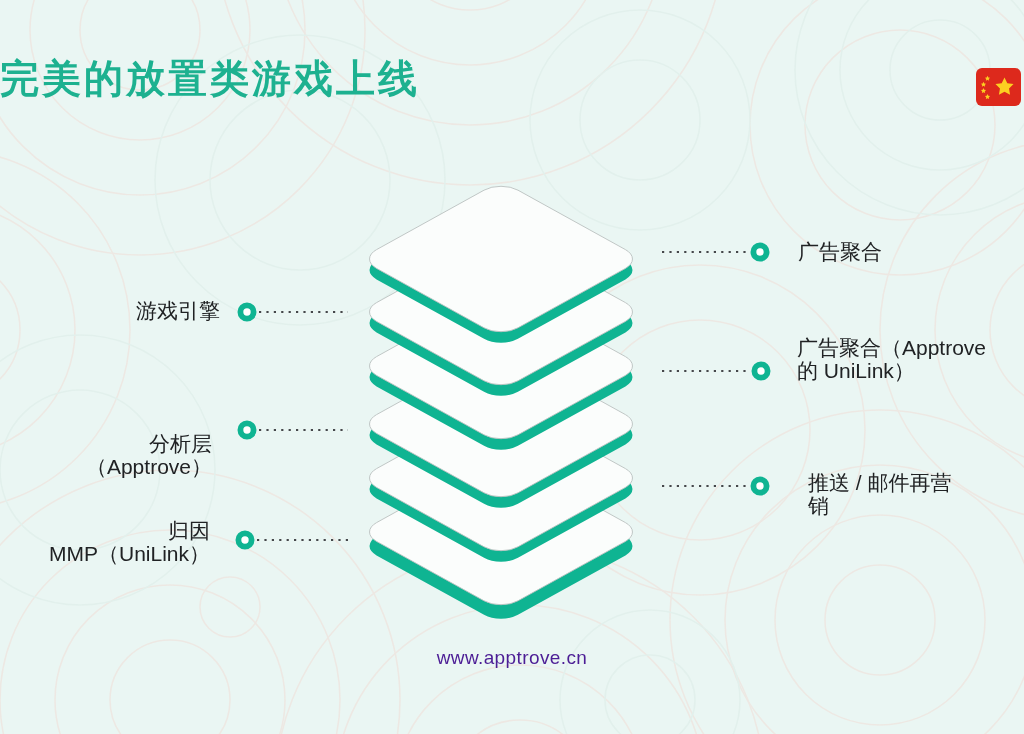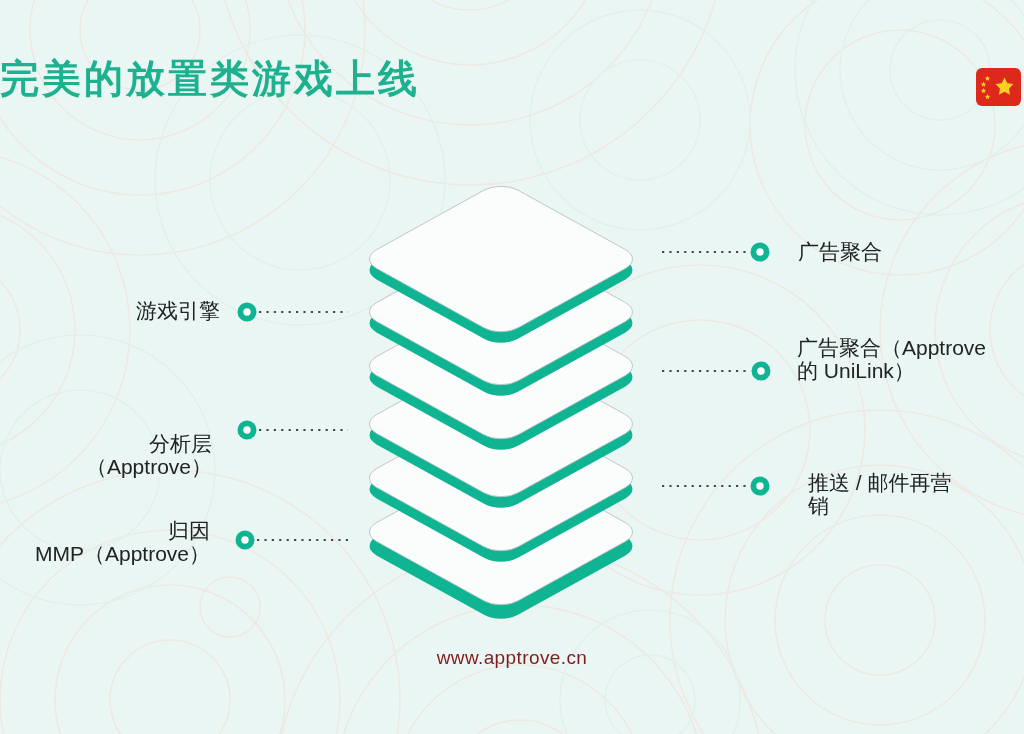--- a/index.html
+++ b/index.html
@@ -44,21 +44,21 @@
   .lbl-r1 { top: 240px; left: 798px; }
   .lbl-r2 { top: 336px; left: 797px; }
   .lbl-r3 { top: 471px; left: 799px; margin-left: 9px; }
 
   .footer {
     position: absolute;
     top: 647px; left: 0; width: 100%;
     text-align: center;
     font-size: 19px;
     letter-spacing: 0.4px;
-    color: #7f1d1d;
+    color: #4c1d95;
     z-index: 5;
   }
 
   .flag {
     position: absolute;
     left: 976px; top: 68px;
     width: 45px; height: 38px;
     z-index: 6;
   }
 </style>
@@ -197,21 +197,21 @@
 
 <div class="lbl left lbl-l1">
   <div>游戏引擎</div>
 </div>
 <div class="lbl left lbl-l2">
   <div>分析层</div>
   <div>（Apptrove）</div>
 </div>
 <div class="lbl left lbl-l3">
   <div>归因</div>
-  <div>MMP（Apptrove）</div>
+  <div>MMP（UniLink）</div>
 </div>
 
 <div class="lbl right lbl-r1">
   <div>广告聚合</div>
 </div>
 <div class="lbl right lbl-r2">
   <div>广告聚合（Apptrove</div>
   <div>的 UniLink）</div>
 </div>
 <div class="lbl right lbl-r3">

